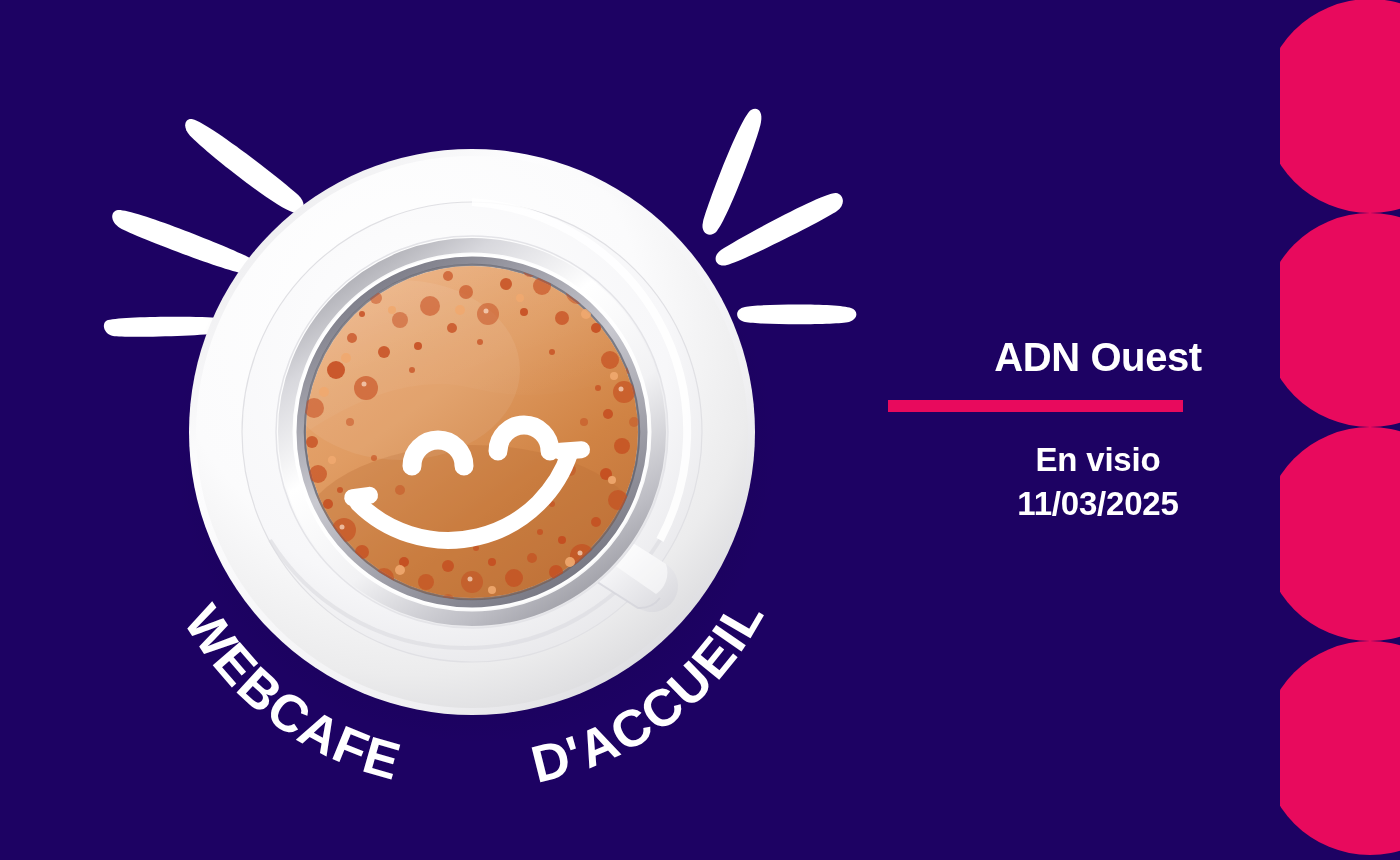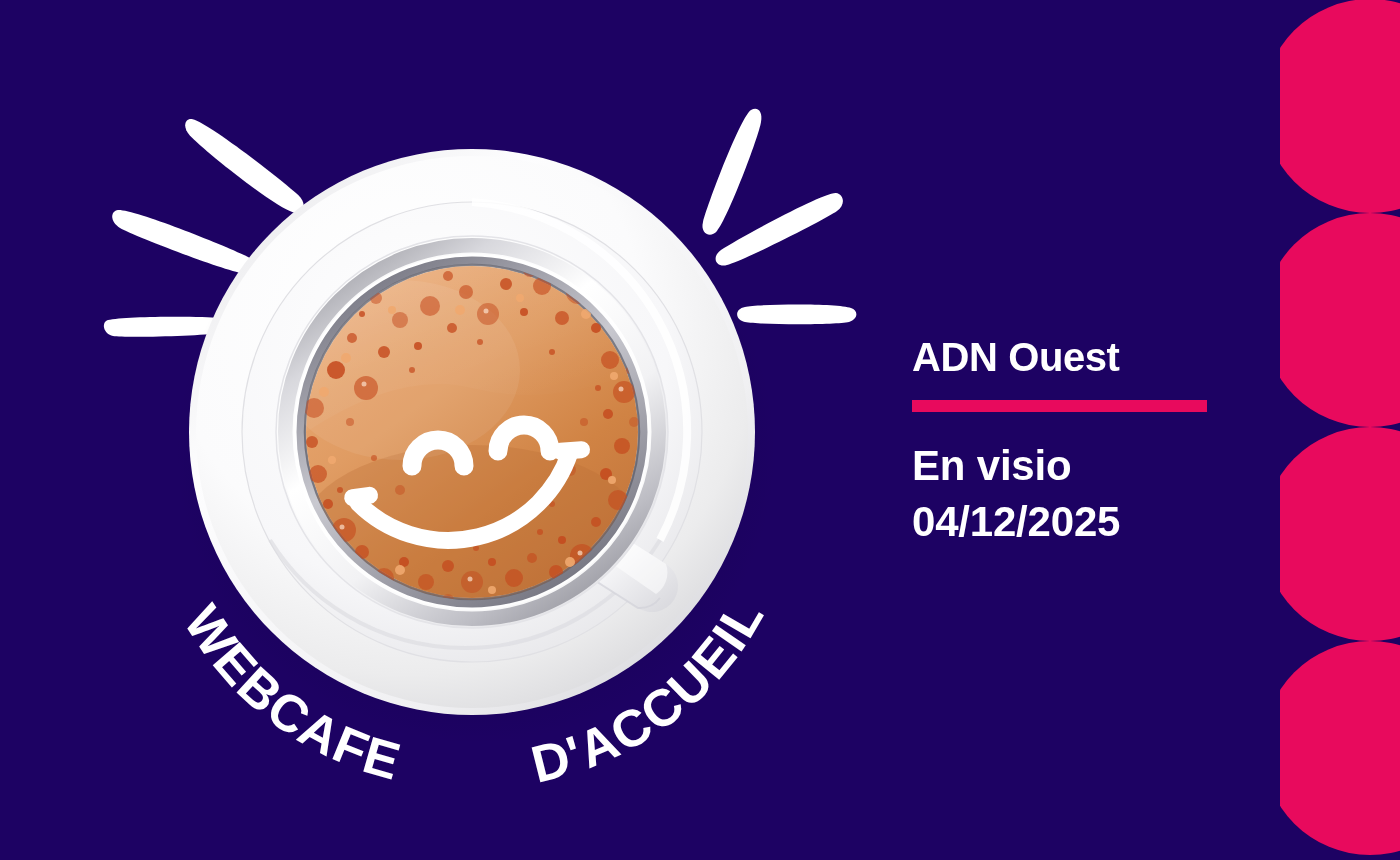--- a/index.html
+++ b/index.html
@@ -32,23 +32,24 @@
   .cup-art {
     position: absolute;
     left: 100px;
     top: 70px;
     width: 790px;
     height: 740px;
   }
   
   .info {
     position: absolute;
-    left: 912px;
+    left: 888px;
     top: 336px;
     width: 420px;
+    text-align: center;
   }
   .org-title {
     font-family: "Liberation Sans", sans-serif;
     font-size: 40px;
     font-weight: bold;
     color: #ffffff;
     letter-spacing: -0.4px;
     line-height: 1.05;
     margin: 0;
     white-space: nowrap;
@@ -57,21 +58,21 @@
     width: 295px;
     height: 12px;
     background: #e80a5d;
     margin-top: 22px;
   }
   .detail-list {
     margin-top: 26px;
   }
   .detail-line {
     font-family: "Liberation Sans", sans-serif;
-    font-size: 42px;
+    font-size: 33px;
     font-weight: bold;
     color: #ffffff;
     line-height: 1.33;
     letter-spacing: -0.2px;
     white-space: nowrap;
   }
 </style>
 </head>
 <body style="background: rgb(29, 2, 99);">
 
@@ -316,21 +317,21 @@
     </svg>
   </div>
 
   <div class="info">
     <div class="org-title">ADN Ouest</div>
 
     <div class="accent-rule" style="background: rgb(232, 10, 93);"></div>
 
     <div class="detail-list">
       <div class="detail-line">En visio</div>
-      <div class="detail-line">04/12/2025</div>
+      <div class="detail-line">11/03/2025</div>
     </div>
   </div>
 
   <div class="scallop-band">
     <svg viewBox="0 0 120 860" width="120" height="860" xmlns="http://www.w3.org/2000/svg">
       <g fill="#e80a5d">
         <circle cx="90" cy="106" r="107" fill="#e80a5d"></circle>
         <circle cx="90" cy="320" r="107" fill="#e80a5d"></circle>
         <circle cx="90" cy="534" r="107" fill="#e80a5d"></circle>
         <circle cx="90" cy="748" r="107" fill="#e80a5d"></circle>

